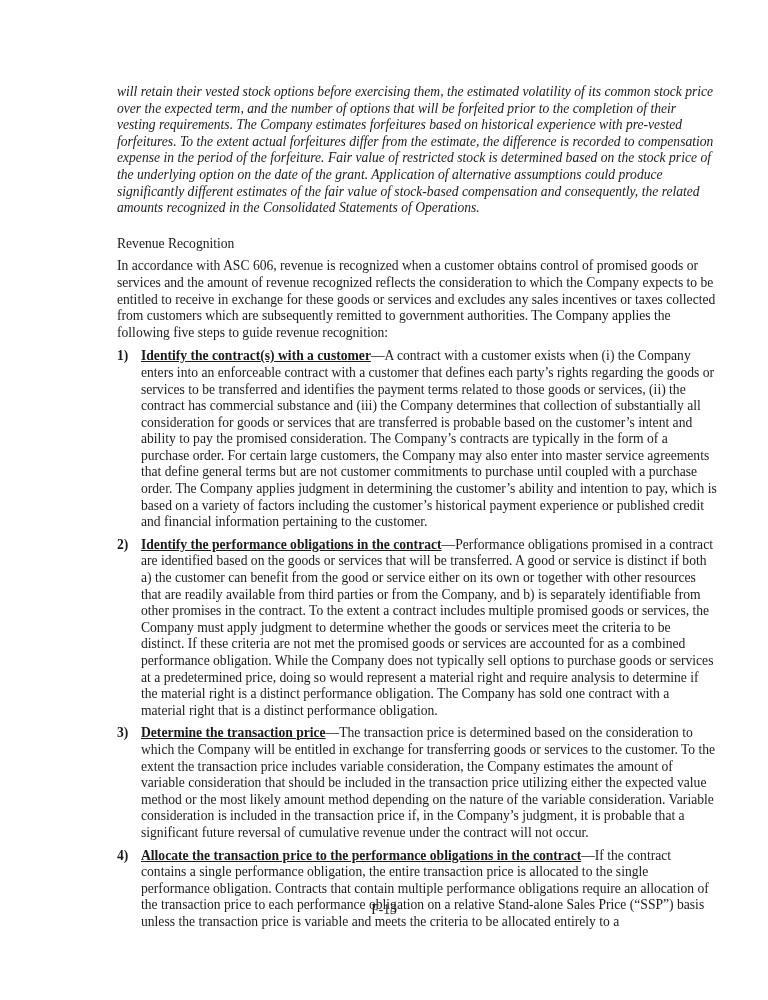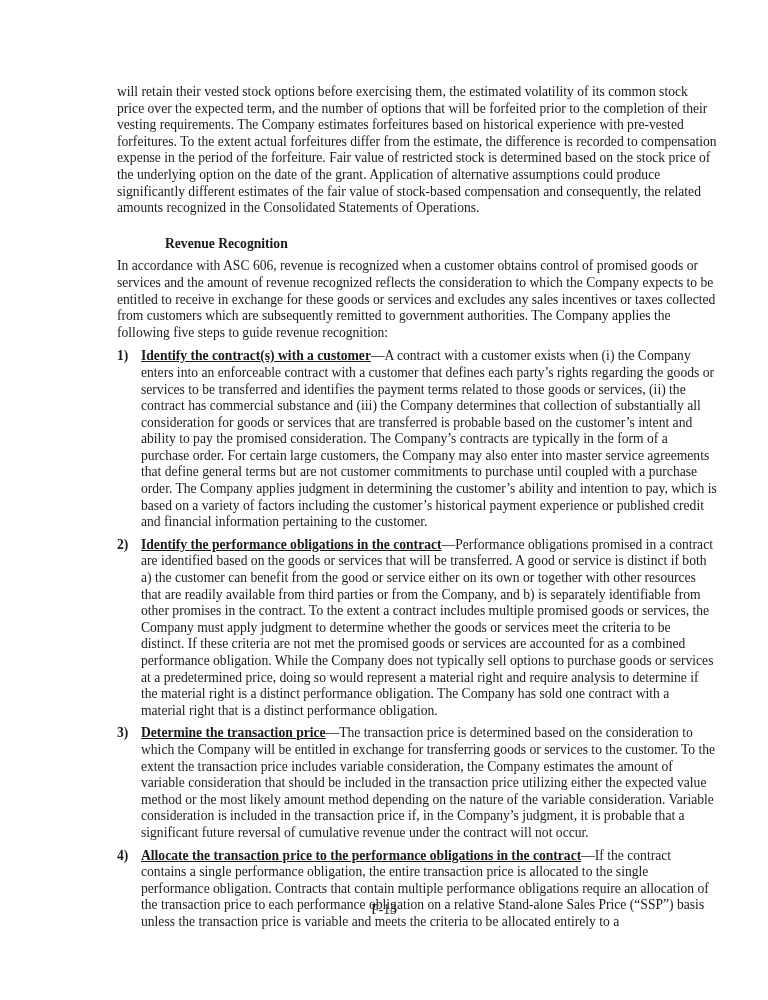--- a/index.html
+++ b/index.html
@@ -21,26 +21,26 @@
       position: absolute;
       left: 117px;
       top: 84px;
       width: 600px;
     }
     p {
       margin: 0;
     }
     .para-intro {
       margin-bottom: 0;
+      font-style: italic;
     }
     .section-heading {
-      font-weight: bold;
+      font-weight: normal;
       margin-top: 19px;
       margin-bottom: 6px;
-      margin-left: 48px;
     }
     .list {
       margin: 0;
       padding: 0;
       list-style: none;
     }
     .list-item {
       position: relative;
       padding-left: 24px;
       margin-top: 6px;

